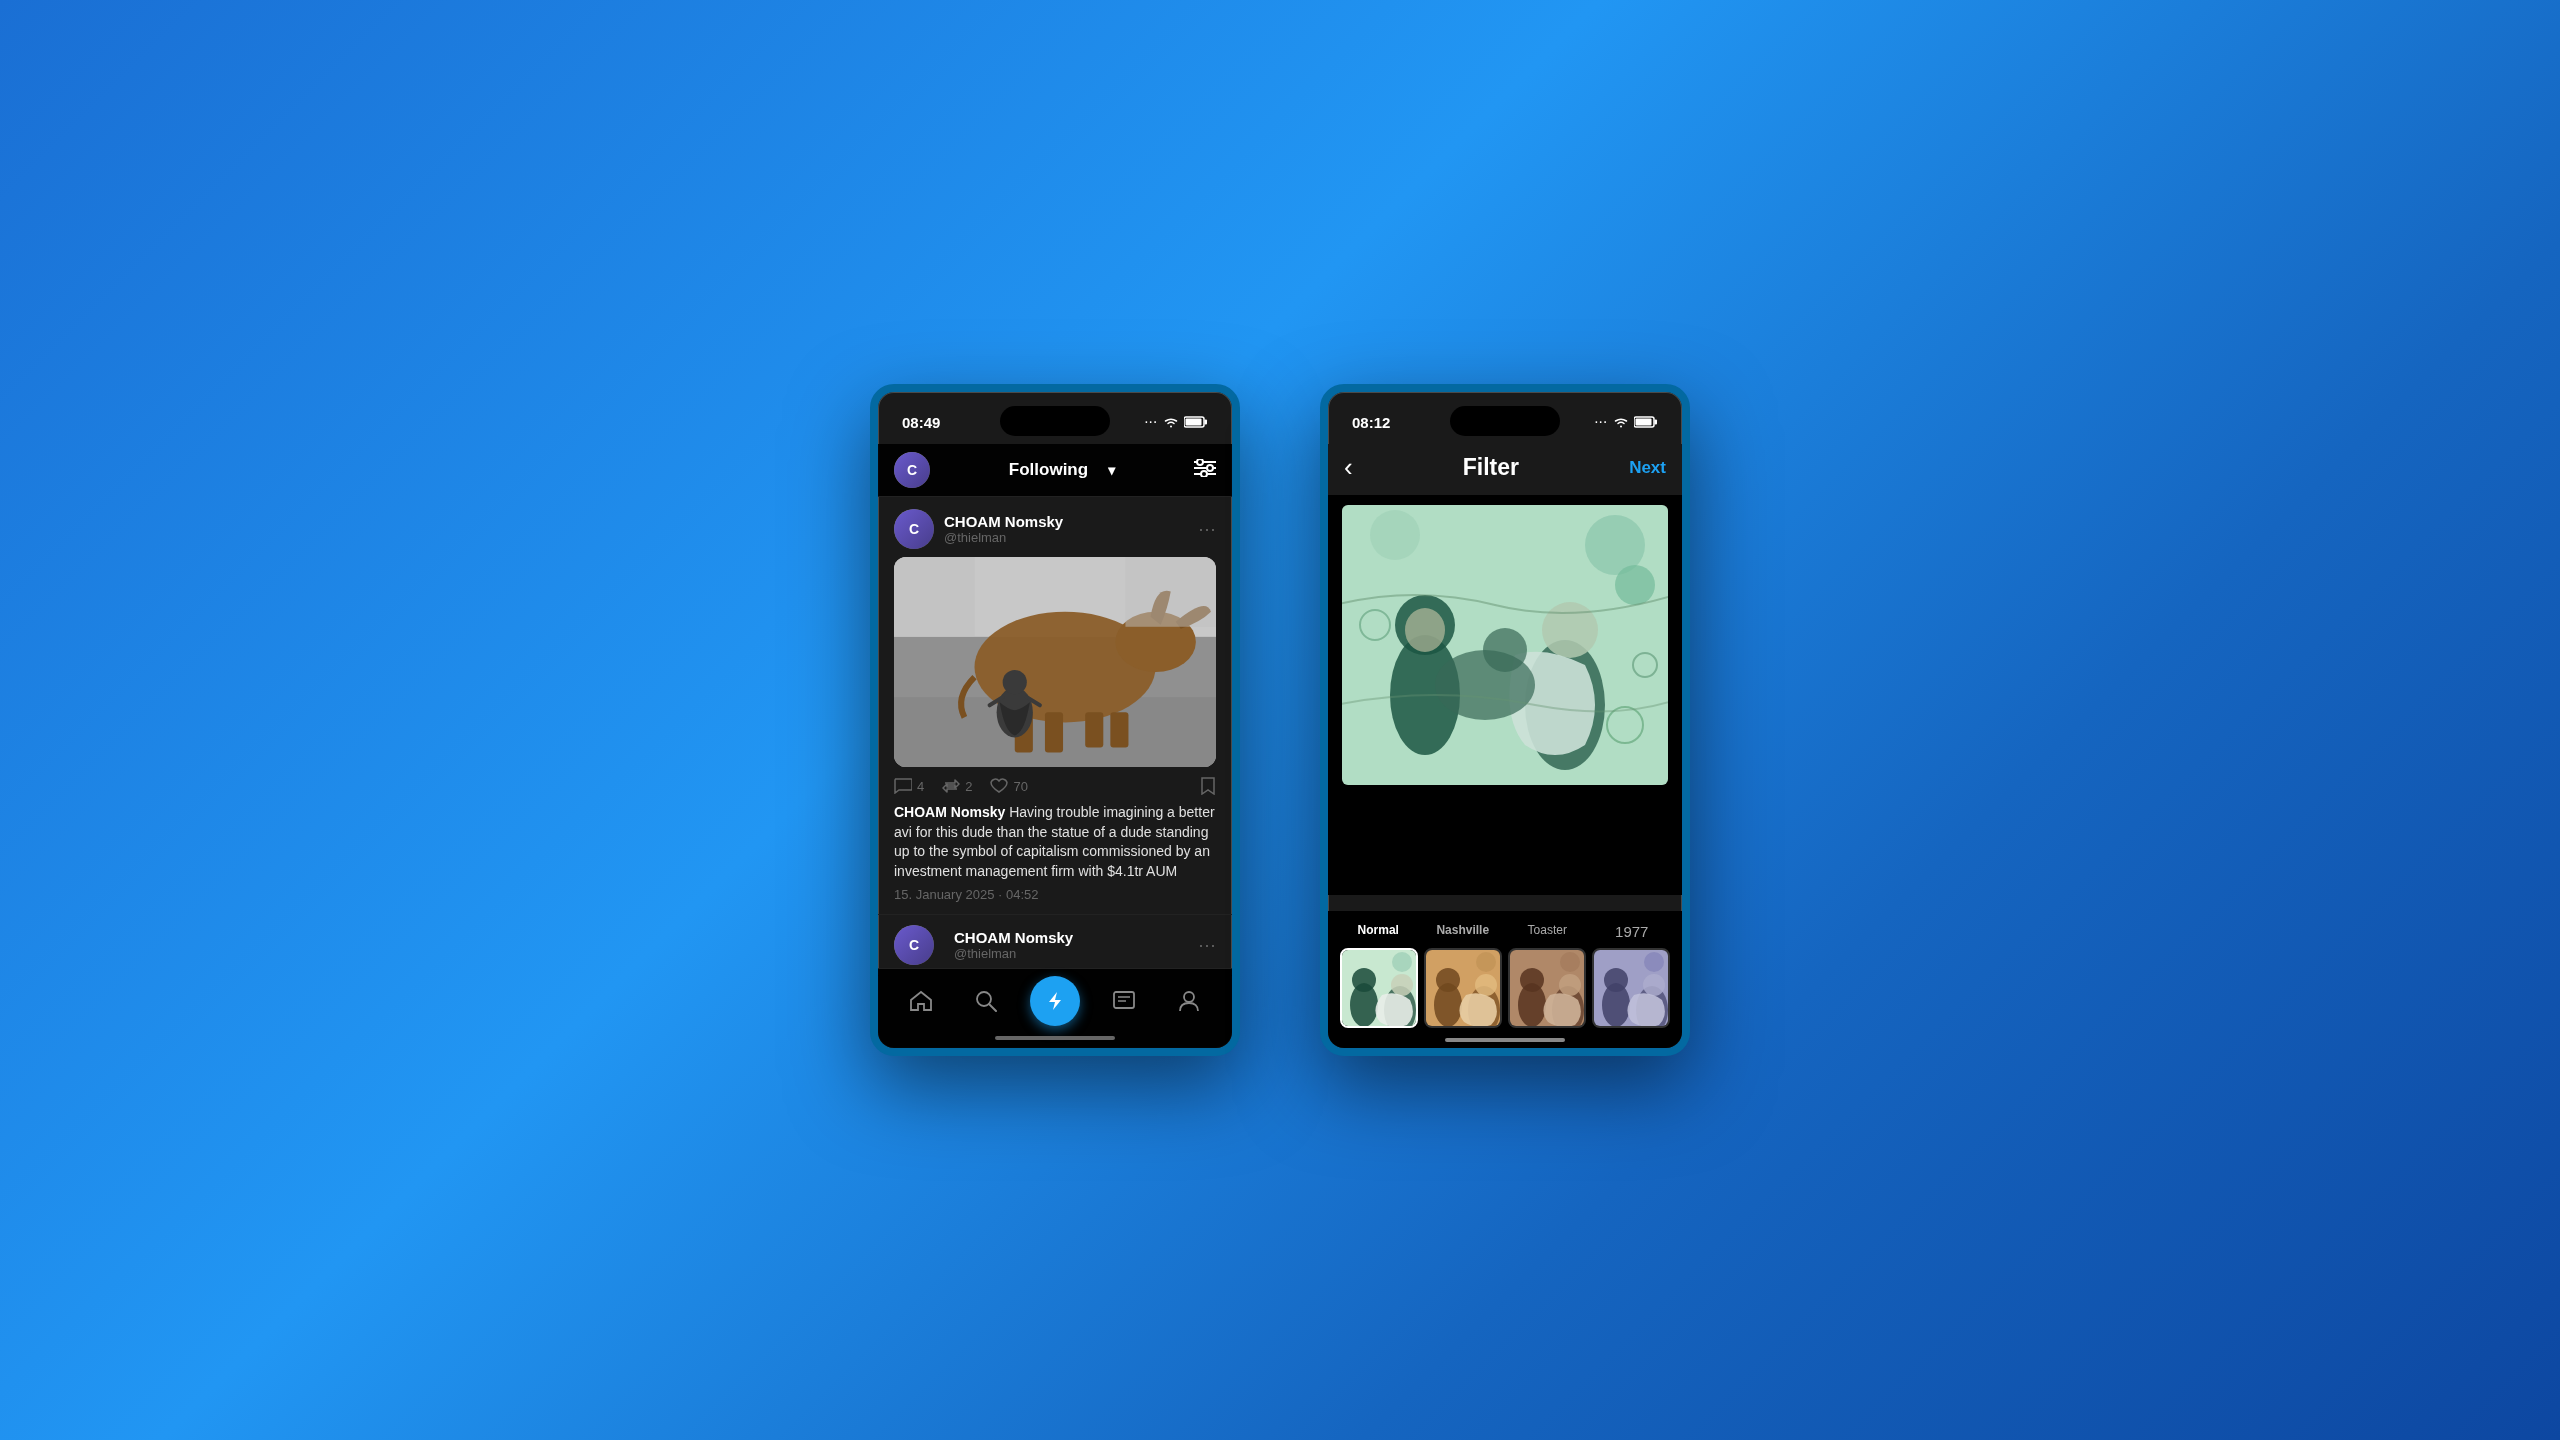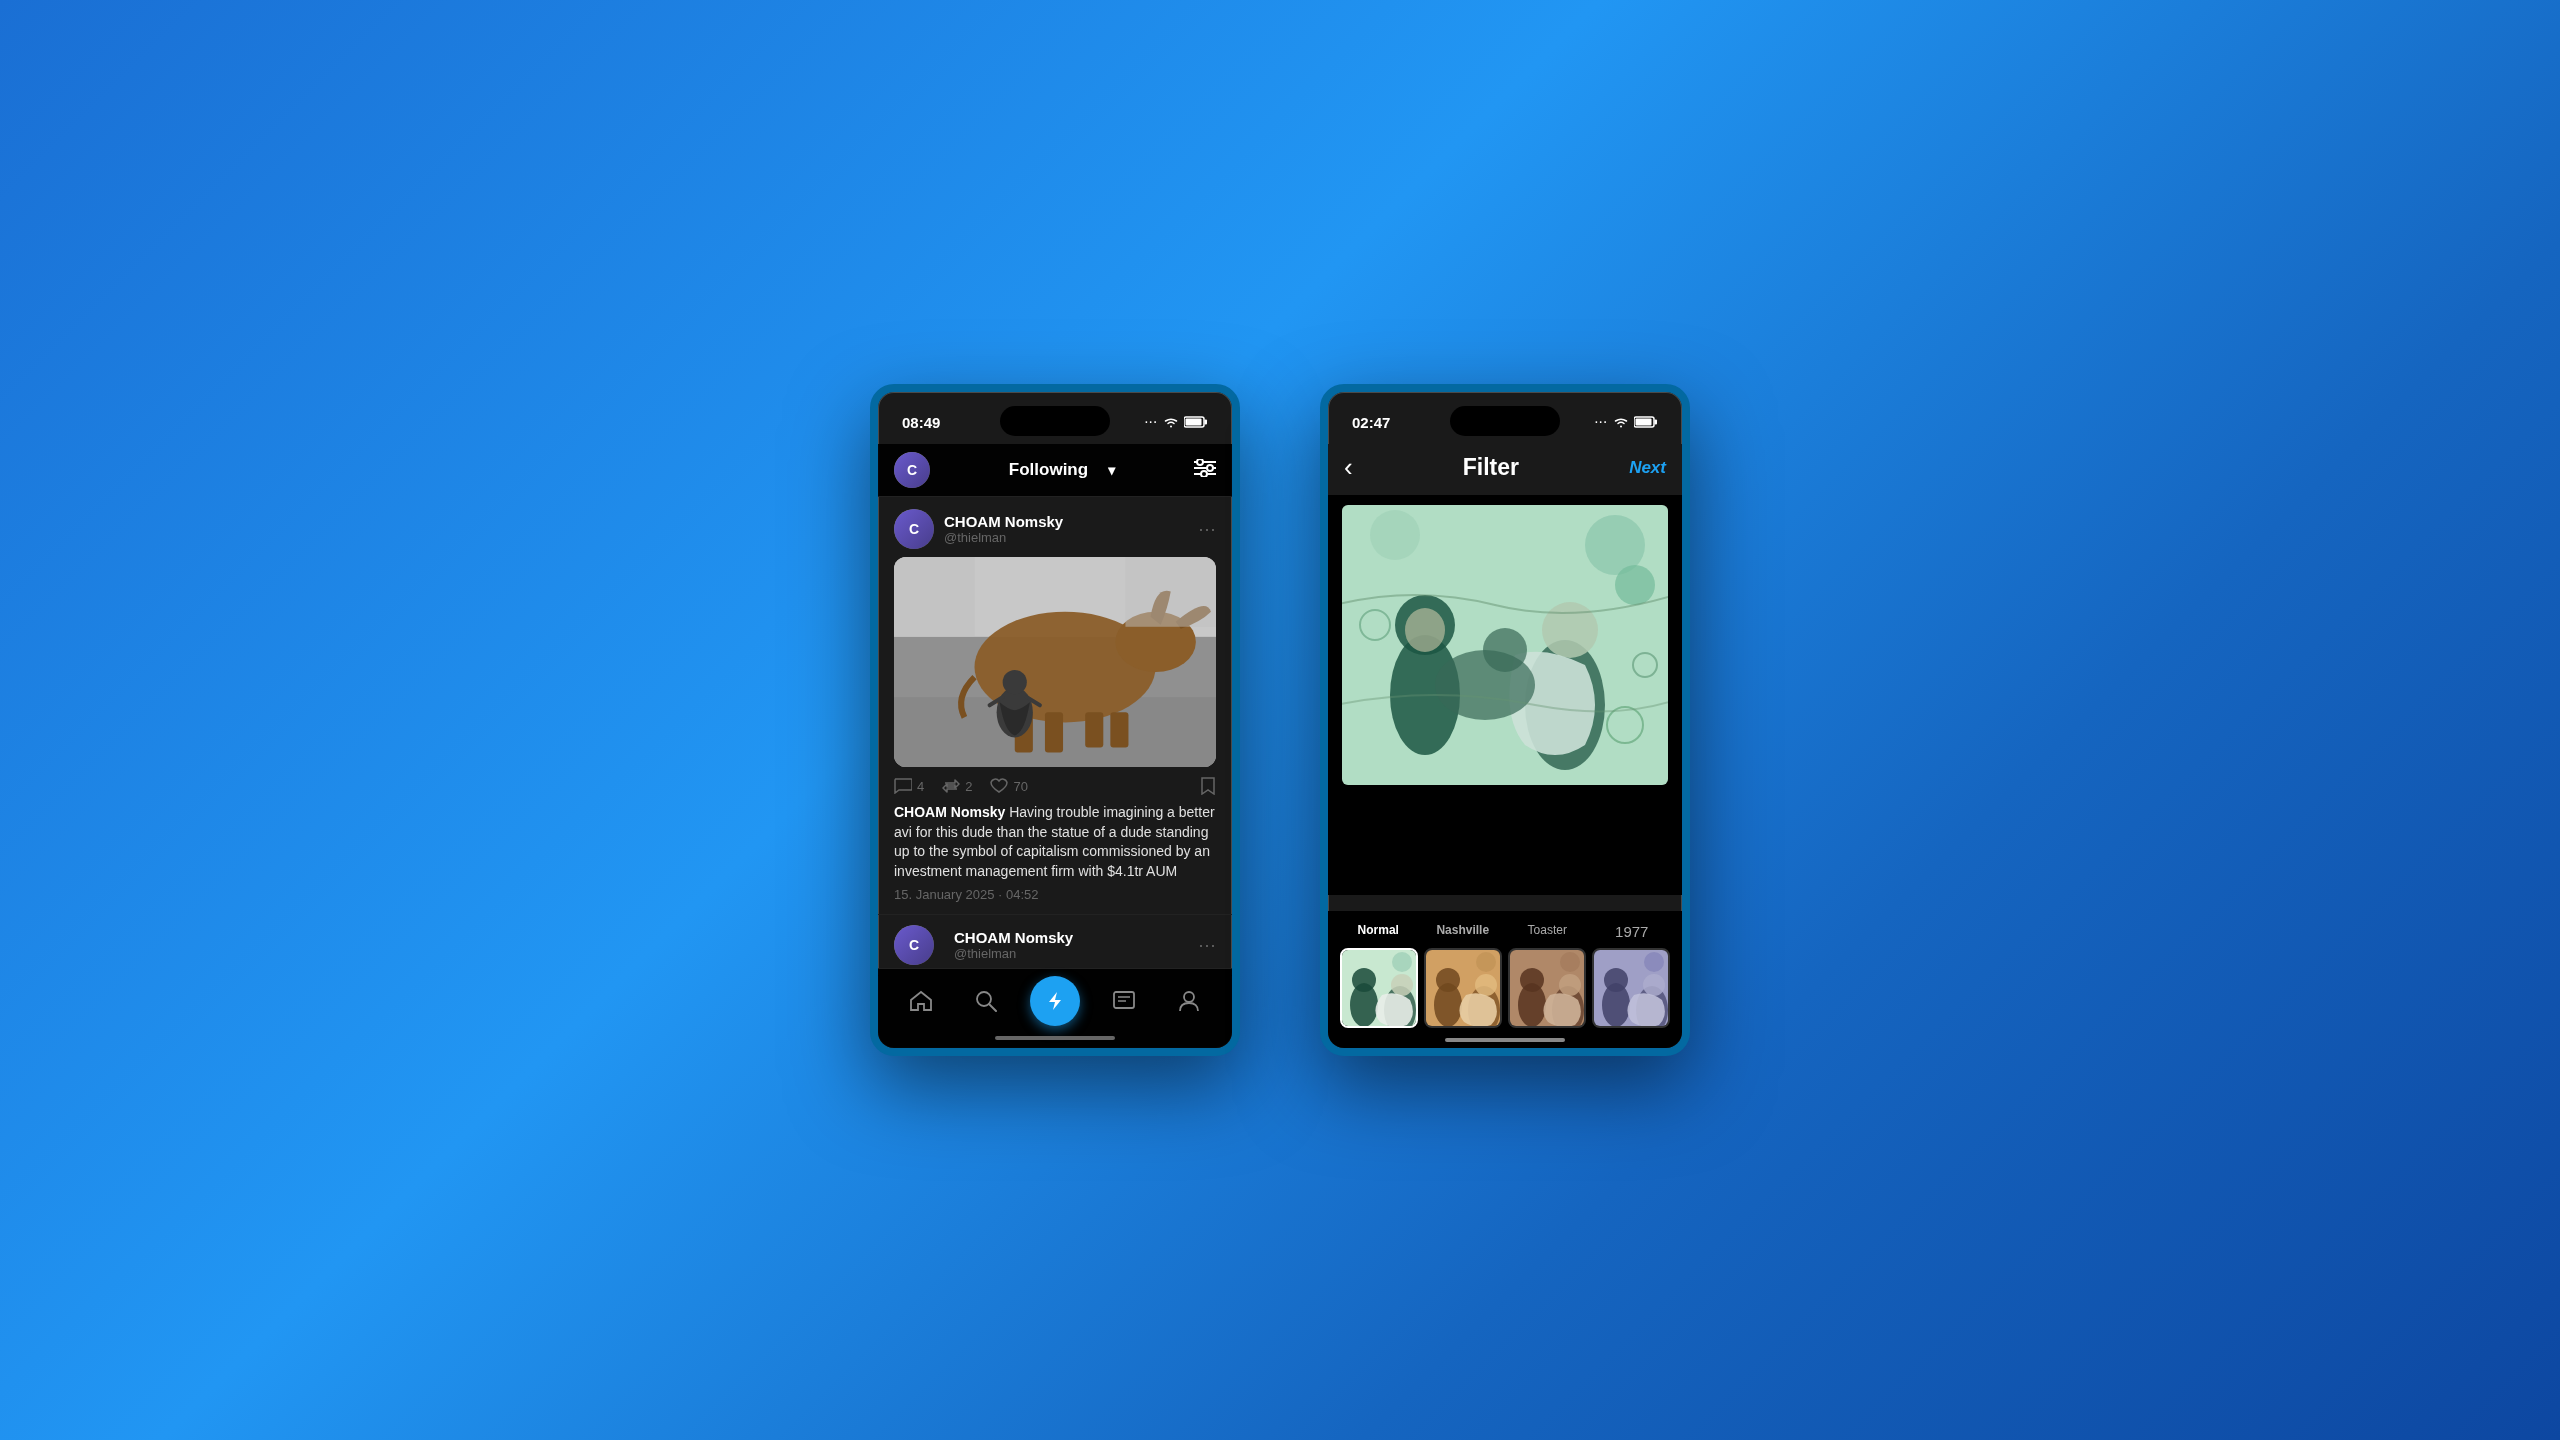--- a/index.html
+++ b/index.html
@@ -243,21 +243,20 @@
     .filter-title {
       color: #fff;
       font-size: 23px;
       font-weight: 600;
     }
 
     .next-button {
       color: #1da1f2;
       font-size: 17px;
       font-weight: 600;
-      font-style: italic;
     }
 
     
     .filter-preview {
       width: 100%;
       height: 250px;
       background: #000;
       display: flex;
       align-items: center;
       justify-content: center;
@@ -484,21 +483,21 @@
       </svg>
     </div>
   </div>
   <div class="home-indicator"></div>
 </div>
 
 <div class="phone">
   <div class="dynamic-island"></div>
 
   <div class="status-bar">
-    <span class="status-time">02:47</span>
+    <span class="status-time">08:12</span>
     <div class="status-icons">
       <span style="font-size:10px;letter-spacing:1px;color:#fff;">···</span>
       <svg width="16" height="12" viewBox="0 0 16 12">
         <path d="M8 9.5 a1 1 0 1 1 0 2 a1 1 0 1 1 0-2z" fill="white"></path>
         <path d="M5 7.5 Q8 5 11 7.5" stroke="white" fill="none" stroke-width="1.5" stroke-linecap="round"></path>
         <path d="M2.5 5 Q8 1.5 13.5 5" stroke="white" fill="none" stroke-width="1.5" stroke-linecap="round"></path>
       </svg>
       <svg width="24" height="12" viewBox="0 0 24 12">
         <rect x="0" y="1" width="20" height="10" rx="2" stroke="white" stroke-width="1.5" fill="none"></rect>
         <rect x="20.5" y="3.5" width="2.5" height="5" rx="1" fill="white"></rect>

